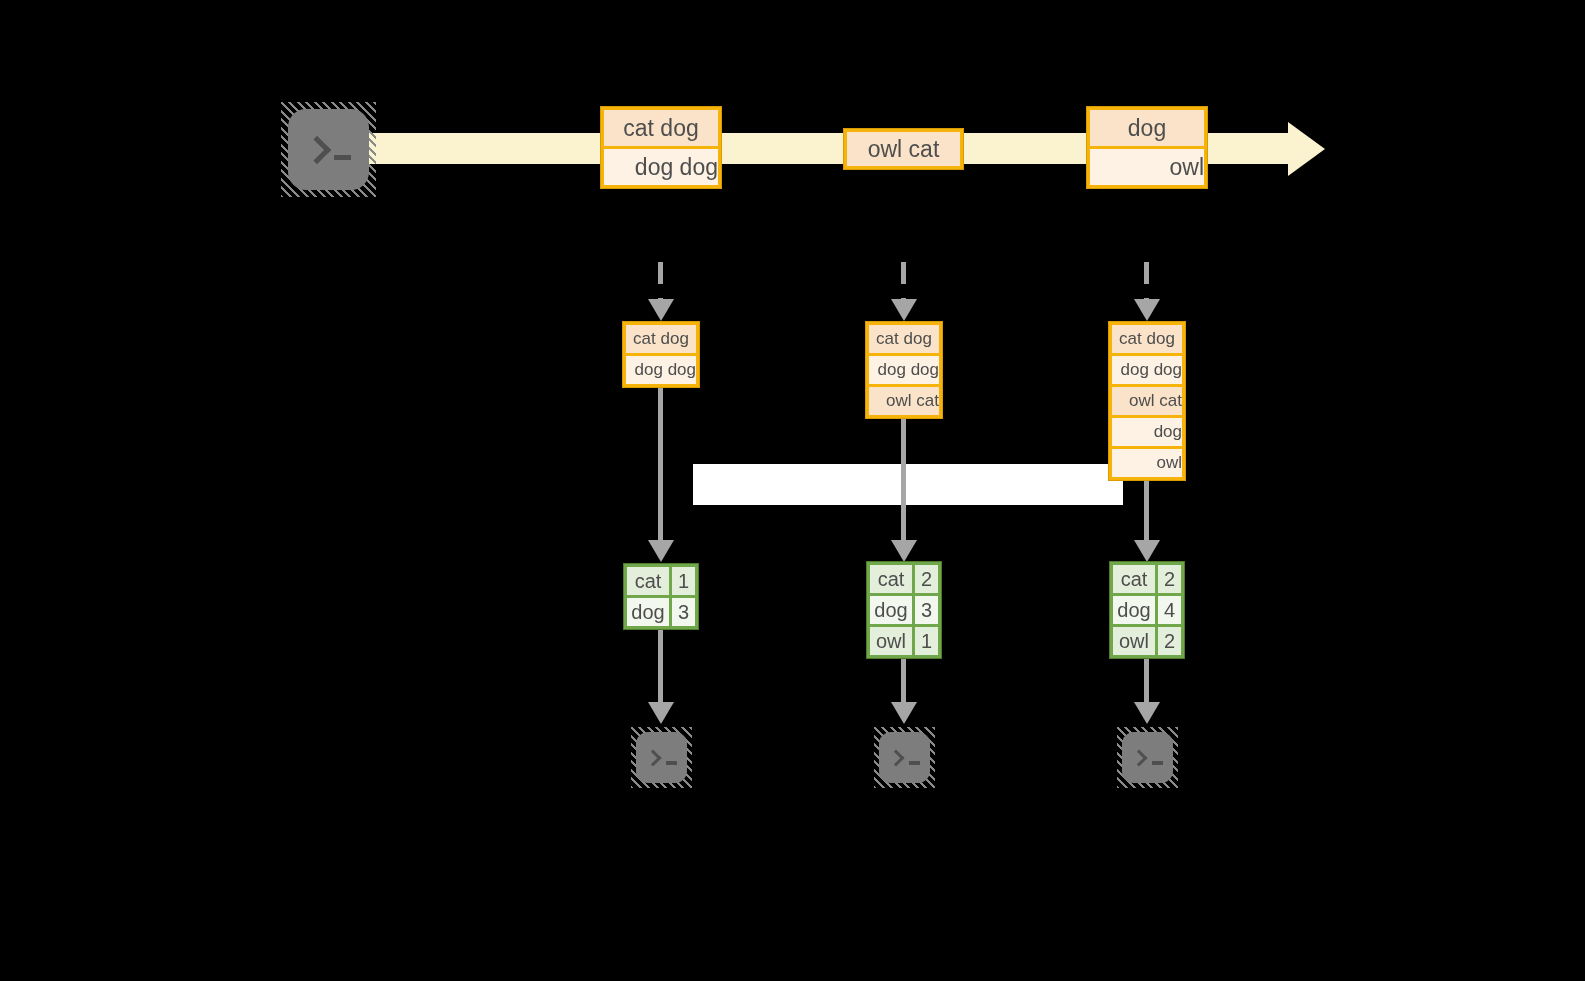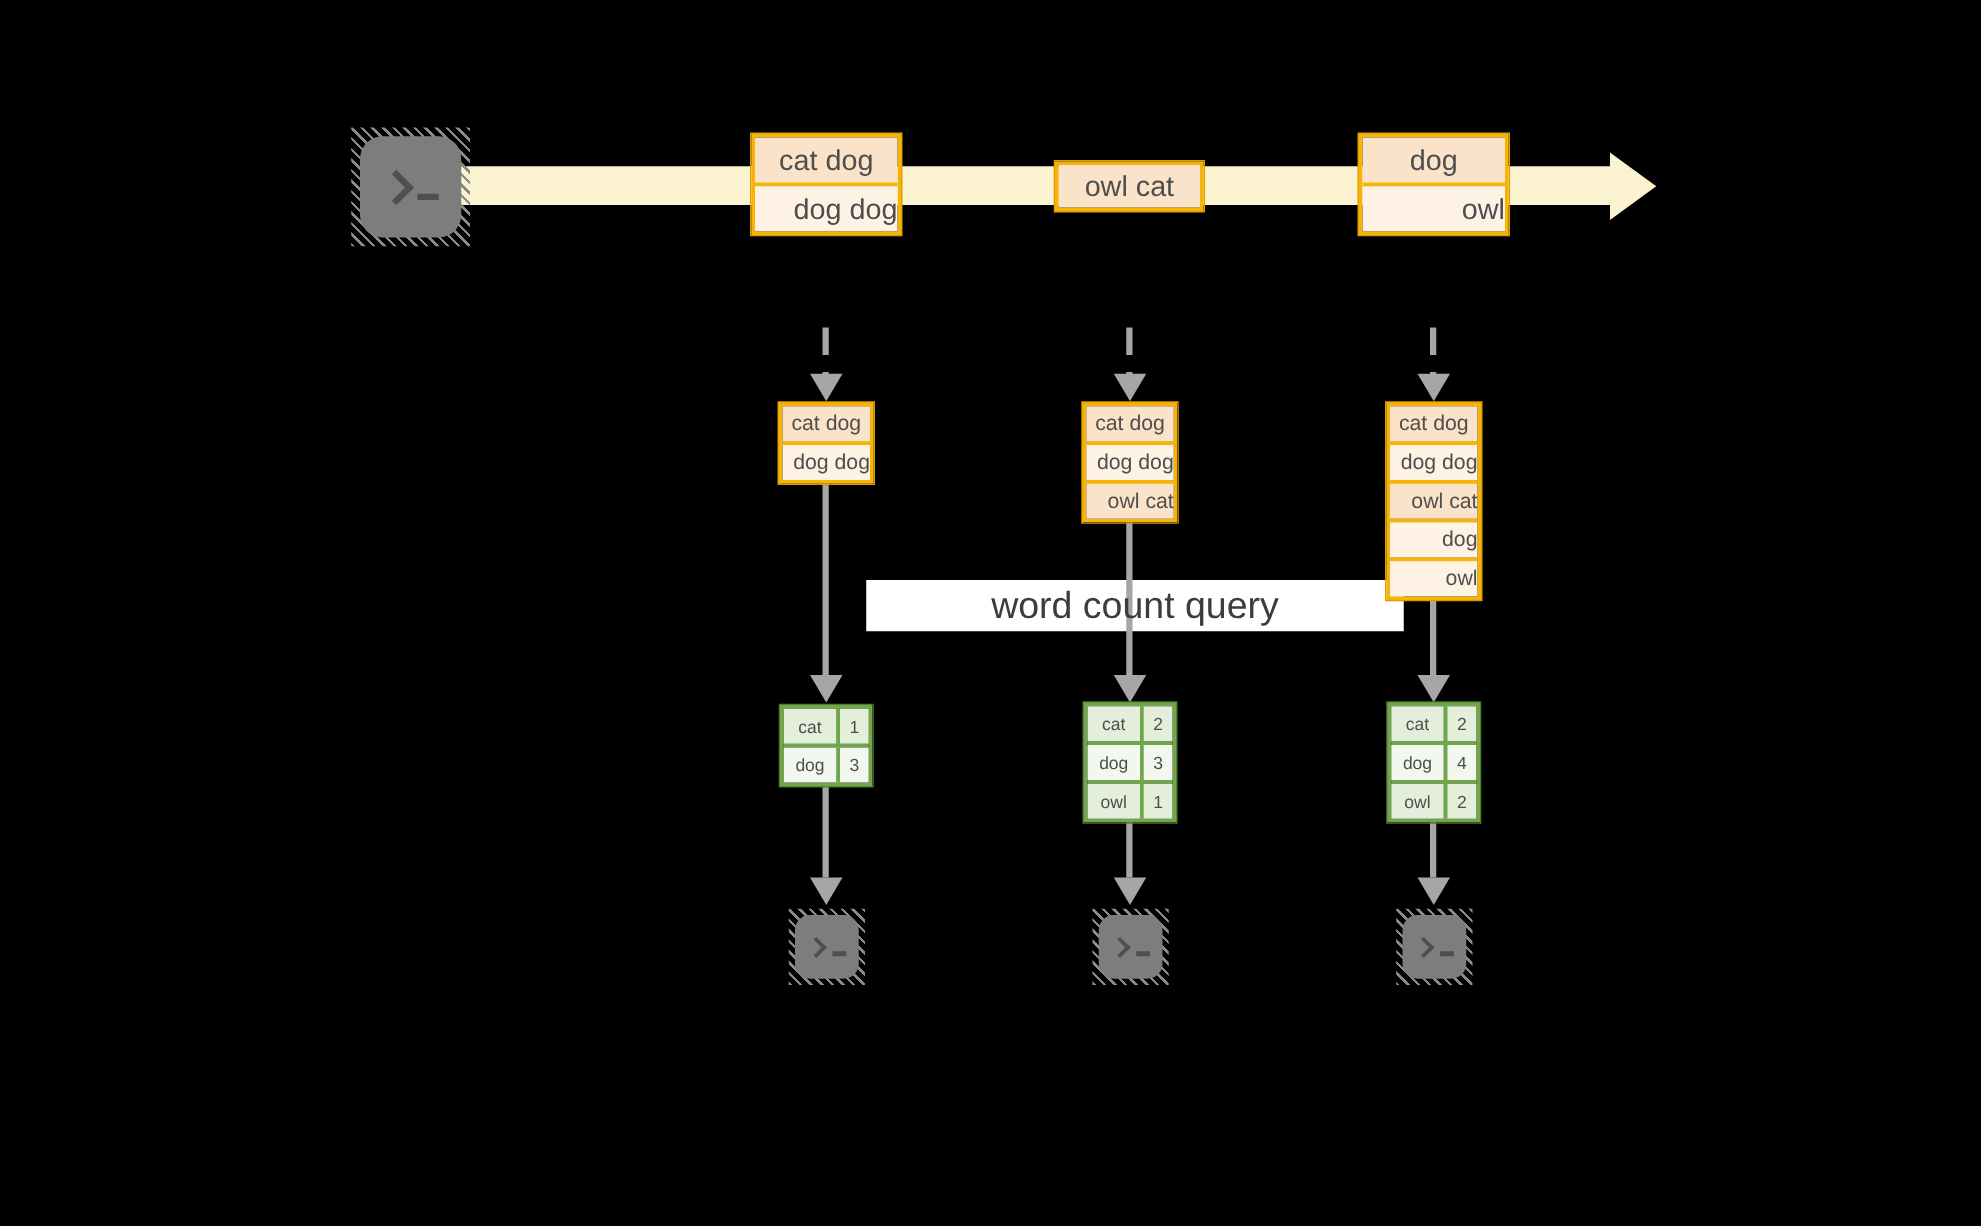--- a/index.html
+++ b/index.html
@@ -20,21 +20,21 @@
   .obox .row{text-align:center;color:var(--text-dark);}
   .obox .row + .row{border-top:3px solid var(--gold);text-align:right;}
   .r36{height:36px;line-height:36px;font-size:23px;}
   .r34{height:34px;line-height:34px;font-size:23px;}
   .r28{height:28px;line-height:28px;font-size:17px;}
   .row.p{background:var(--peach);}
   .row.l{background:var(--cream);}
   
   .gtable{position:absolute;box-sizing:border-box;border:3px solid var(--green);
     box-shadow:0 0 0 1px var(--green-dark);z-index:5;}
-  .gtable .trow{display:flex;height:28px;line-height:28px;font-size:14px;color:var(--text-dark);}
+  .gtable .trow{display:flex;height:28px;line-height:28px;font-size:20px;color:var(--text-dark);}
   .gtable .trow + .trow{border-top:3px solid var(--green);}
   .gtable .wcell{width:42px;text-align:center;}
   .gtable .ccell{width:23px;text-align:center;border-left:3px solid var(--green);box-sizing:content-box;}
   .trow.g .wcell,.trow.g .ccell{background:var(--green-fill);}
   .trow.w .wcell,.trow.w .ccell{background:var(--green-fill-light);}
   
   .vdash{position:absolute;width:5px;z-index:3;
     background:repeating-linear-gradient(180deg,var(--arrow-gray) 0 22px,transparent 22px 36px);}
   .vline{position:absolute;width:5px;background:var(--arrow-gray);z-index:3;}
   .ahead{position:absolute;width:0;height:0;z-index:3;
@@ -103,21 +103,20 @@
   </div>
   <div class="obox" style="left:1109px;top:322px;width:76px;height:158px">
     <div class="row r28 p">cat dog</div>
     <div class="row r28 l">dog dog</div>
     <div class="row r28 p">owl cat</div>
     <div class="row r28 l">dog</div>
     <div class="row r28 l">owl</div>
   </div>
 
   <div class="label-bg"></div>
-  <div class="label-text">word count query</div>
 
   <div class="vline" style="left:658px;top:387px;height:155px"></div>
   <div class="ahead" style="left:648px;top:540px"></div>
   <div class="vline" style="left:901px;top:418px;height:124px"></div>
   <div class="ahead" style="left:891px;top:540px"></div>
   <div class="vline" style="left:1144px;top:480px;height:62px"></div>
   <div class="ahead" style="left:1134px;top:540px"></div>
 
   <div class="gtable" style="left:624px;top:564px;width:74px;height:65px">
     <div class="trow g">

